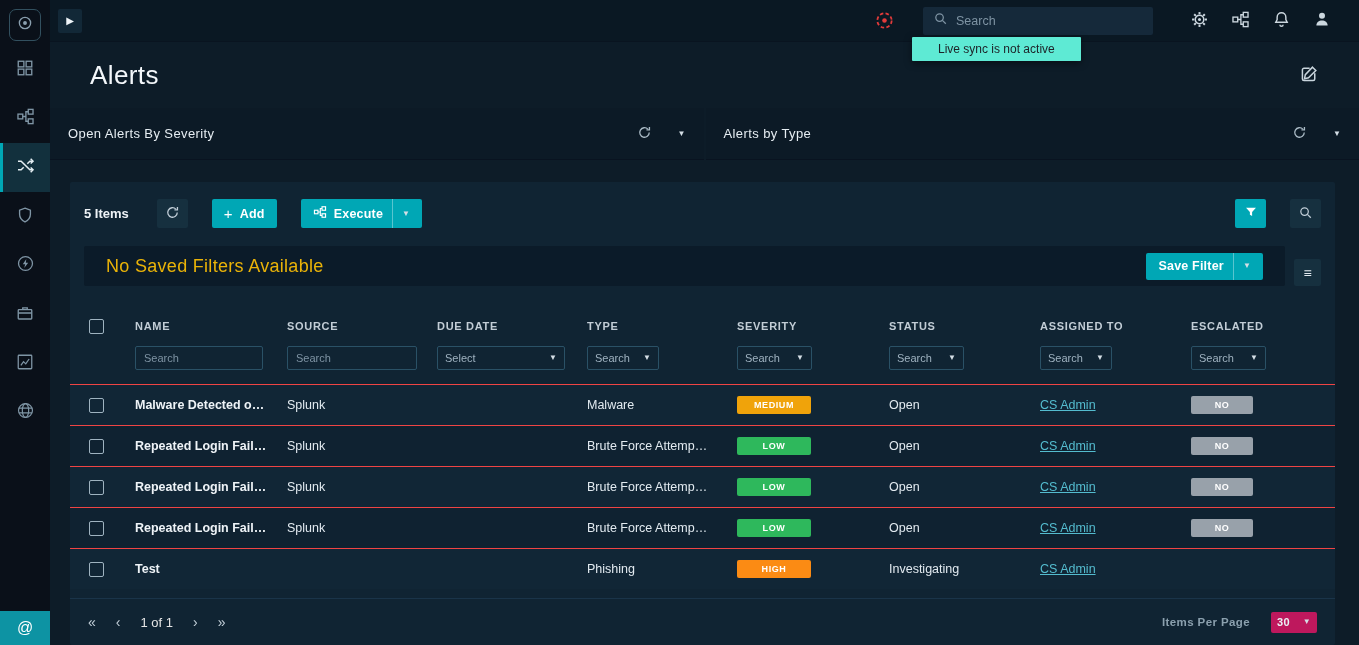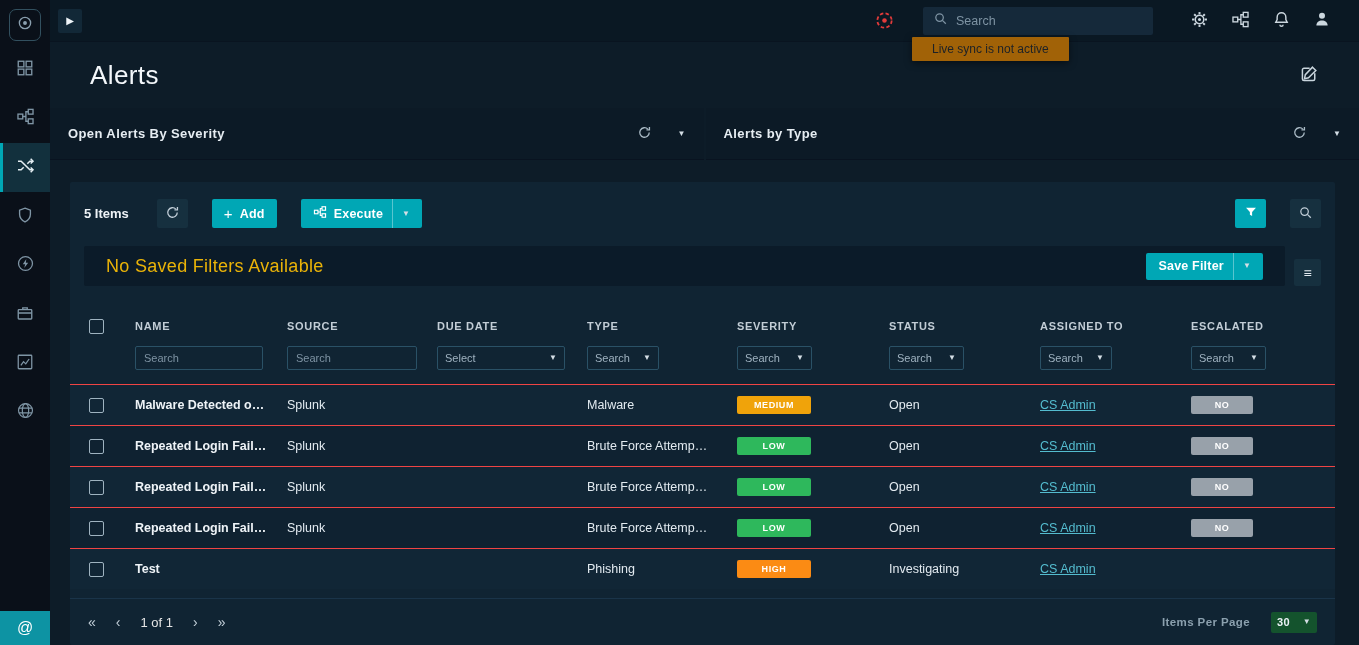--- a/index.html
+++ b/index.html
@@ -28,21 +28,21 @@
   .search-box input::placeholder{color:#7e93a3}
   .tb-icons{display:flex;align-items:center;margin-left:22px}
   .tb-btn{width:34px;height:34px;margin-left:7px;background:none;border:none;color:#ccd7df;display:flex;align-items:center;justify-content:center;cursor:pointer}
 
   .titlebar{height:66px;display:flex;align-items:center;padding:0 40px;background:#0d1c28}
   .page-title{font-size:26px;font-weight:400;color:#f3f7fa;letter-spacing:.4px}
   .edit-btn{margin-left:auto;background:none;border:none;color:#c9d5dd;cursor:pointer;display:flex}
 
   .panels{display:flex;gap:2px;height:52px}
   .panel{flex:1;background:#0c1a26;display:flex;align-items:center;padding:0 18px;border-bottom:1px solid #091320}
-  .panel-title{font-size:13px;font-weight:bold;color:#e6edf2;letter-spacing:.4px}
+  .panel-title{font-size:13px;font-weight:normal;color:#e6edf2;letter-spacing:.4px}
   .panel-actions{margin-left:auto;display:flex;align-items:center;gap:26px;color:#a9b9c4}
   .icon-btn{background:none;border:none;color:inherit;display:flex;align-items:center;cursor:pointer}
   .caret{font-size:8px;color:#d4dee5;line-height:1}
 
   
   .content{position:absolute;left:0;right:0;top:160px;bottom:0;padding:22px 24px 0 20px;background:#0d1c28}
   .card{background:#102433;height:463px;display:flex;flex-direction:column;border-radius:2px;overflow:hidden}
 
   .card-toolbar{display:flex;align-items:center;gap:24px;padding:17px 14px 0}
   .items-count{font-size:13px;font-weight:bold;color:#eef3f7;margin-right:4px}
@@ -79,23 +79,23 @@
   .sev-badge{display:inline-block;min-width:74px;padding:4px 0;text-align:center;font-size:9px;font-weight:bold;color:#fff;border-radius:2px;letter-spacing:.6px}
   .esc-badge{display:inline-block;min-width:62px;padding:4px 0;text-align:center;font-size:9px;font-weight:bold;color:#fff;background:#98a1aa;border-radius:2px;letter-spacing:.6px}
   .esc-badge:empty{display:none}
   .link{color:#54bccf;text-decoration:underline;font-size:12.5px;cursor:pointer}
 
   .card-footer{margin-top:auto;height:47px;border-top:1px solid #1a3449;display:flex;align-items:center;padding:0 18px}
   .pg{display:flex;align-items:center;gap:20px}
   .pg-btn{background:none;border:none;color:#c2cfd8;font-size:14px;cursor:pointer;font-family:inherit;line-height:1}
   .pg-label{font-size:13px;color:#e5e5e5}
   .ipp{margin-left:auto;display:flex;align-items:center;gap:21px;font-size:11.5px;font-weight:bold;color:#8ba0ae;letter-spacing:.4px}
-  .ipp-box{width:46px;height:21px;background:#14532d;color:#eaf1f5;display:flex;align-items:center;justify-content:space-between;padding:0 6px;font-size:11px;border-radius:2px;cursor:pointer}
-
-  .tooltip{position:absolute;left:912px;top:37px;background:#a16207;color:#1d2227;font-size:12px;padding:5px 20px;border-radius:1px;box-shadow:0 2px 7px rgba(0,0,0,.5);z-index:20;white-space:nowrap}
+  .ipp-box{width:46px;height:21px;background:#be185d;color:#eaf1f5;display:flex;align-items:center;justify-content:space-between;padding:0 6px;font-size:11px;border-radius:2px;cursor:pointer}
+
+  .tooltip{position:absolute;left:912px;top:37px;background:#5eead4;color:#1d2227;font-size:12px;padding:5px 26px;border-radius:1px;box-shadow:0 2px 7px rgba(0,0,0,.5);z-index:20;white-space:nowrap}
 </style>
 </head>
 <body>
 
 <div class="app">
 
   <aside class="sidebar">
     <div class="logo-box">
       <span>
         <svg width="18" height="18" viewBox="0 0 24 24" fill="none" stroke="currentColor" stroke-width="1.8">

